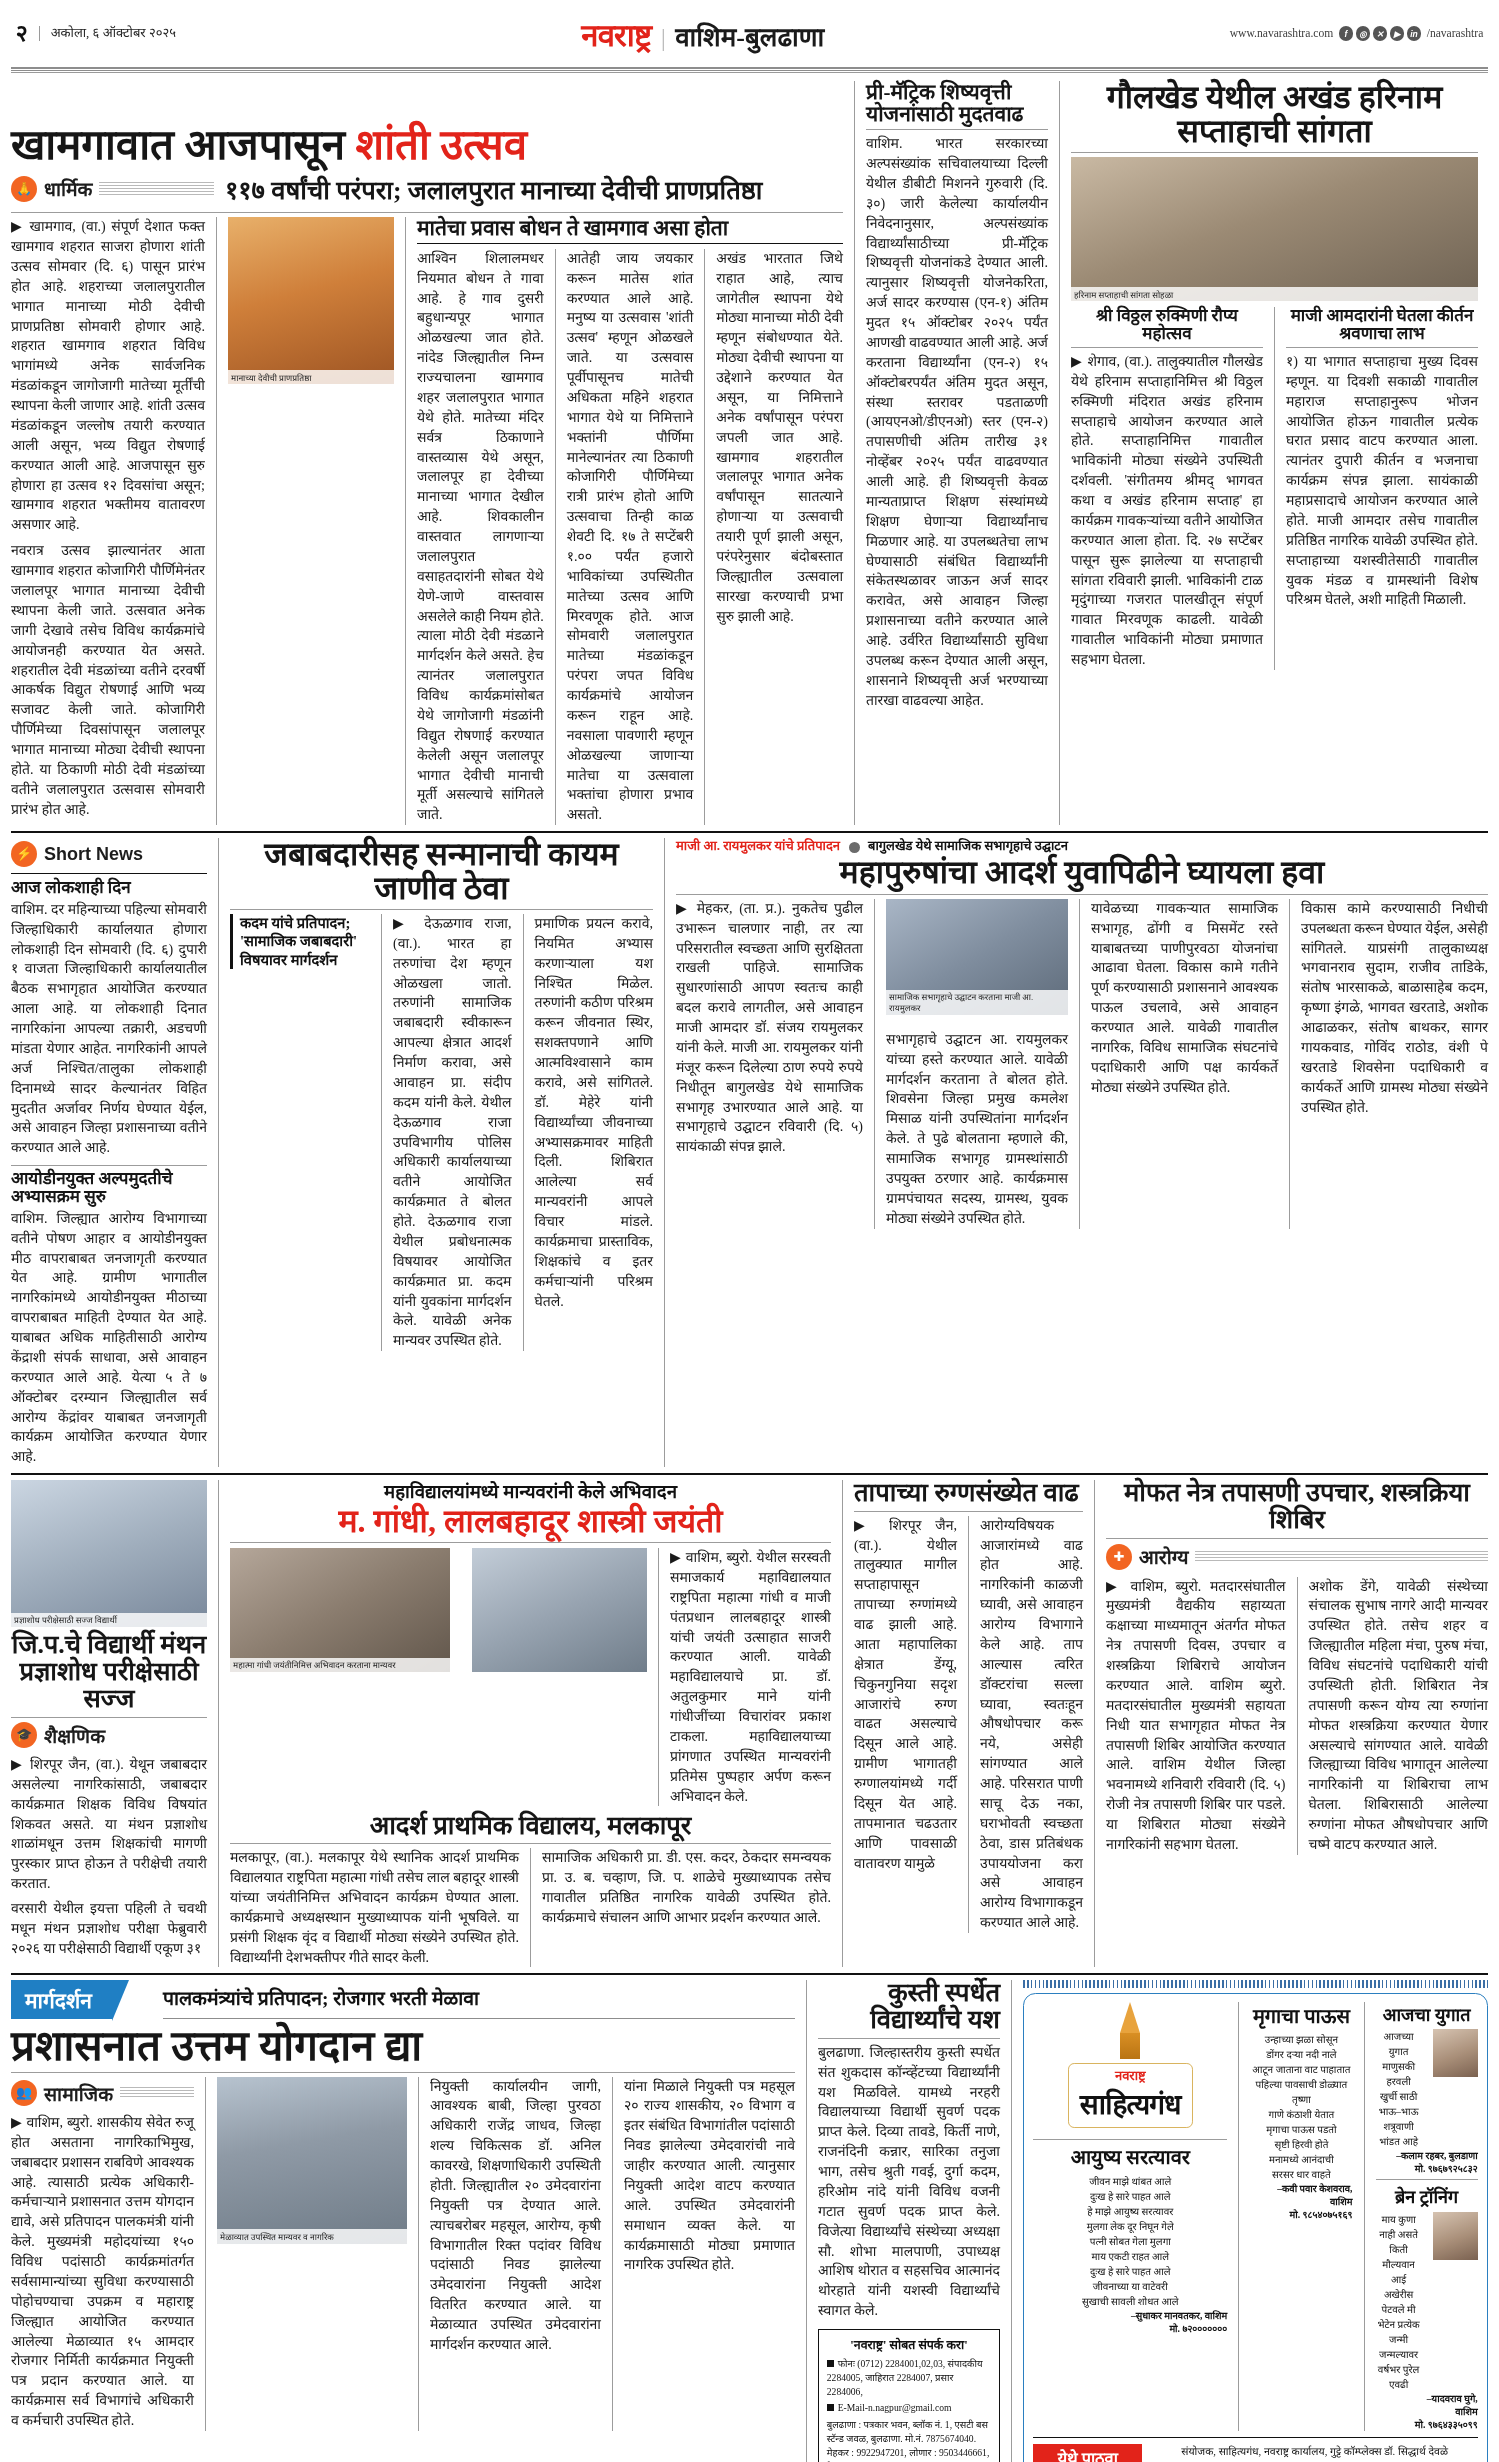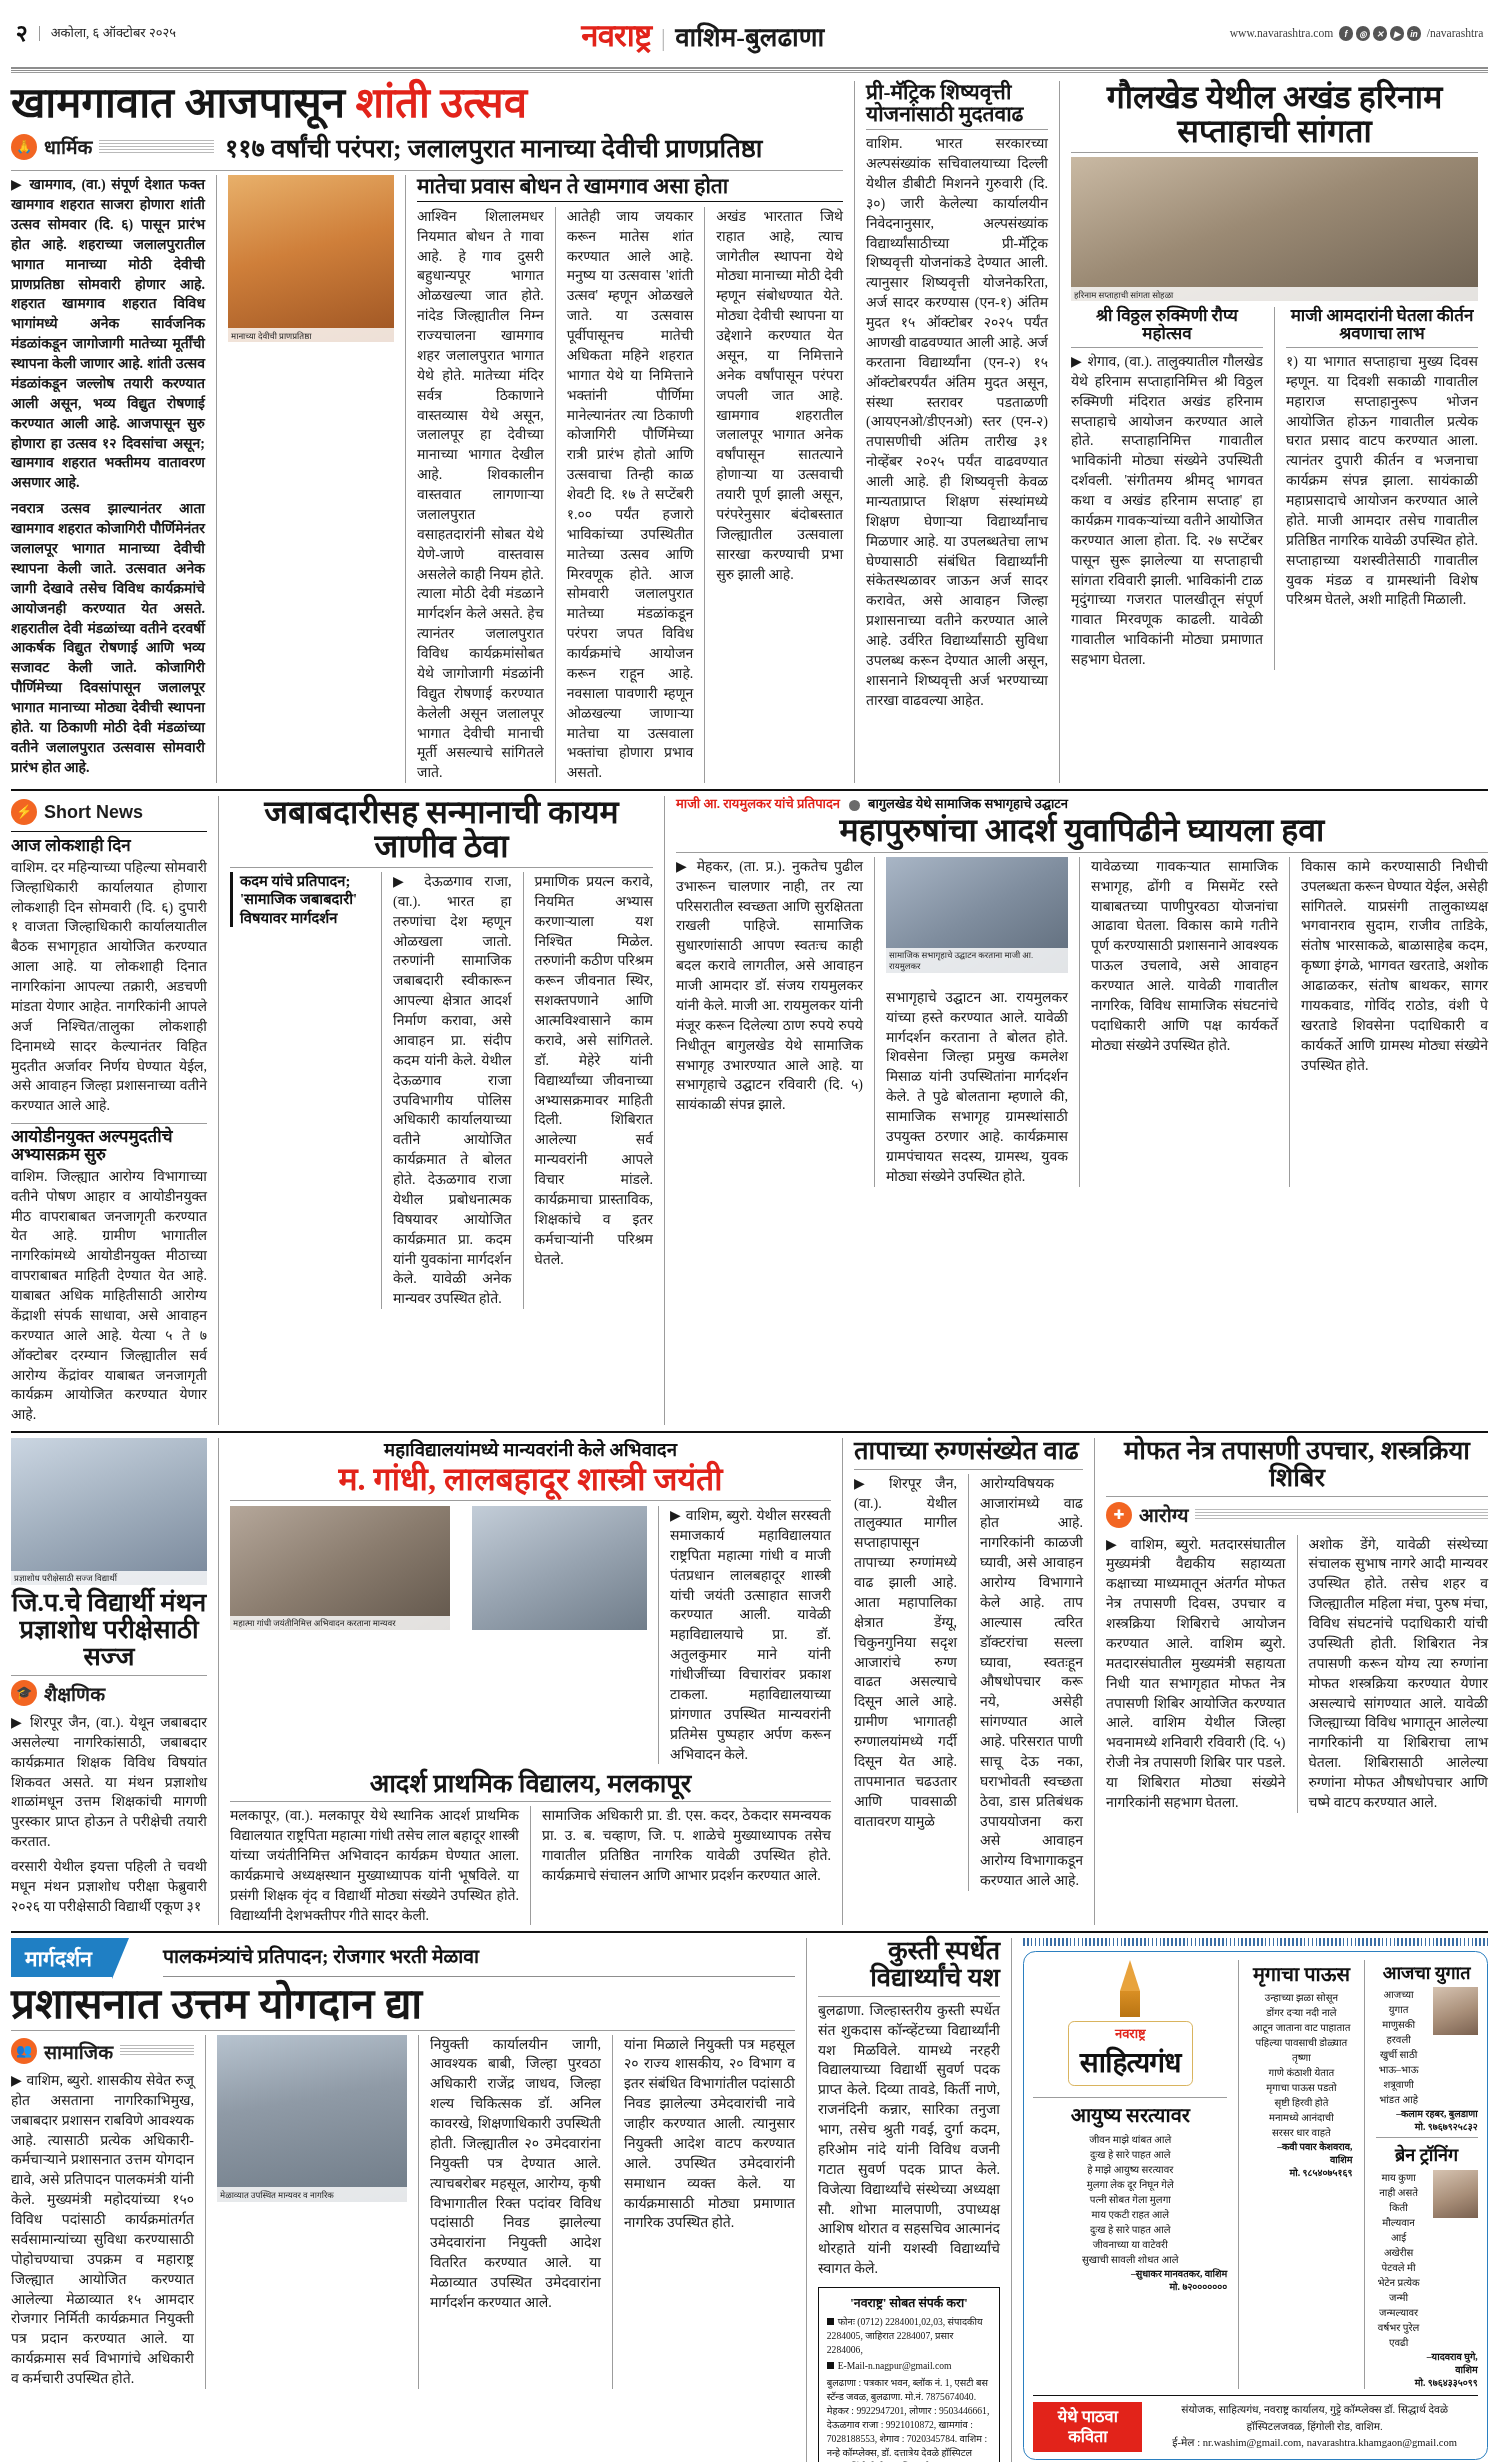--- a/index.html
+++ b/index.html
@@ -50,21 +50,21 @@
 
   
   .hr-black { border-top: 1.6px solid #111; margin: 4.7px 0; }
   .hr-grey  { border-top: 0.8px solid #9c9c9c; margin: 3.9px 0; }
   .hr-thick { border-top: 2.3px solid #111; margin: 5.4px 0; }
 
   .kicker { font-size: 13px; font-weight: bold; line-height: 1.25; color: #111; }
   .kicker-red { color: #e2231a; }
 
   .hl { font-weight: bold; color: #161616; line-height: 1.05; }
-  .hl-xl   { font-size: 42px; }
+  .hl-xl   { font-size: 42px; margin-top: 42px; }
   .hl-lg   { font-size: 32px; }
   .hl-md   { font-size: 25.6px; }
   .hl-sm   { font-size: 21px; }
   .hl-xs   { font-size: 17px; }
   .red { color: #e2231a; }
 
   .body-txt {
     font-size: 14px; line-height: 1.42; text-align: justify;
     color: #1a1a1a; hyphens: auto;
   }
@@ -197,21 +197,21 @@
         </div>
       </div>
       <div style="flex:1; padding-bottom:3.1px;">
         <div class="hl hl-md">११७ वर्षांची परंपरा; जलालपुरात मानाच्या देवीची प्राणप्रतिष्ठा</div>
       </div>
     </div>
     <div class="hr-grey"></div>
 
     <div class="row" style="margin-top:3.1px;">
 
-      <div style="width:194px;font-weight:bold;">
+      <div style="width:194px;">
         <p class="body-txt">▶ खामगाव, (वा.) संपूर्ण देशात फक्त खामगाव शहरात साजरा होणारा शांती उत्सव सोमवार (दि. ६) पासून प्रारंभ होत आहे. शहराच्या जलालपुरातील भागात मानाच्या मोठी देवीची प्राणप्रतिष्ठा सोमवारी होणार आहे. शहरात खामगाव शहरात विविध भागांमध्ये अनेक सार्वजनिक मंडळांकडून जागोजागी मातेच्या मूर्तींची स्थापना केली जाणार आहे. शांती उत्सव मंडळांकडून जल्लोष तयारी करण्यात आली असून, भव्य विद्युत रोषणाई करण्यात आली आहे. आजपासून सुरु होणारा हा उत्सव १२ दिवसांचा असून; खामगाव शहरात भक्तीमय वातावरण असणार आहे.</p>
         <p class="body-txt" style="margin-top:6.2px;">नवरात्र उत्सव झाल्यानंतर आता खामगाव शहरात कोजागिरी पौर्णिमेनंतर जलालपूर भागात मानाच्या देवीची स्थापना केली जाते. उत्सवात अनेक जागी देखावे तसेच विविध कार्यक्रमांचे आयोजनही करण्यात येत असते. शहरातील देवी मंडळांच्या वतीने दरवर्षी आकर्षक विद्युत रोषणाई आणि भव्य सजावट केली जाते. कोजागिरी पौर्णिमेच्या दिवसांपासून जलालपूर भागात मानाच्या मोठ्या देवीची स्थापना होते. या ठिकाणी मोठी देवी मंडळांच्या वतीने जलालपुरात उत्सवास सोमवारी प्रारंभ होत आहे.</p>
       </div>
 
       <div class="vline pad-l" style="width:178px;">
         <div class="photo p-deity" style="height:167px;">
           <div class="cap">मानाच्या देवीची प्राणप्रतिष्ठा</div>
         </div>
       </div>
 

